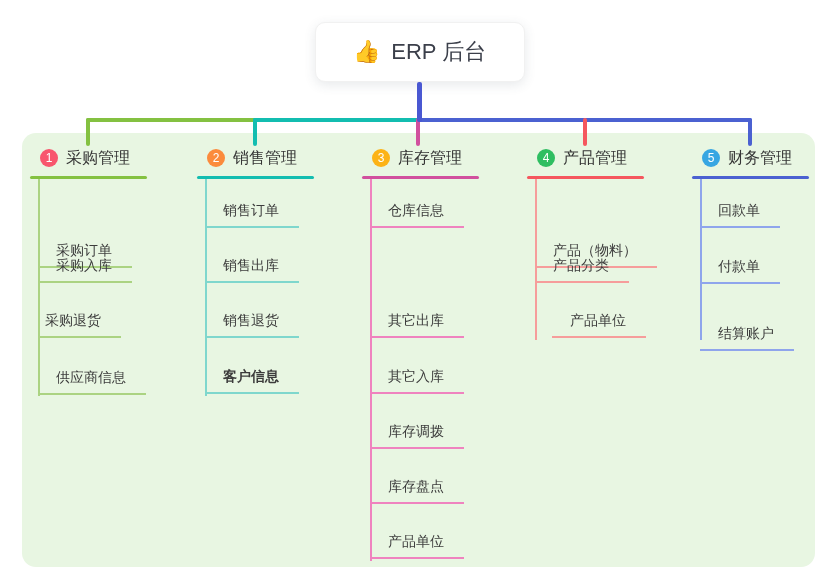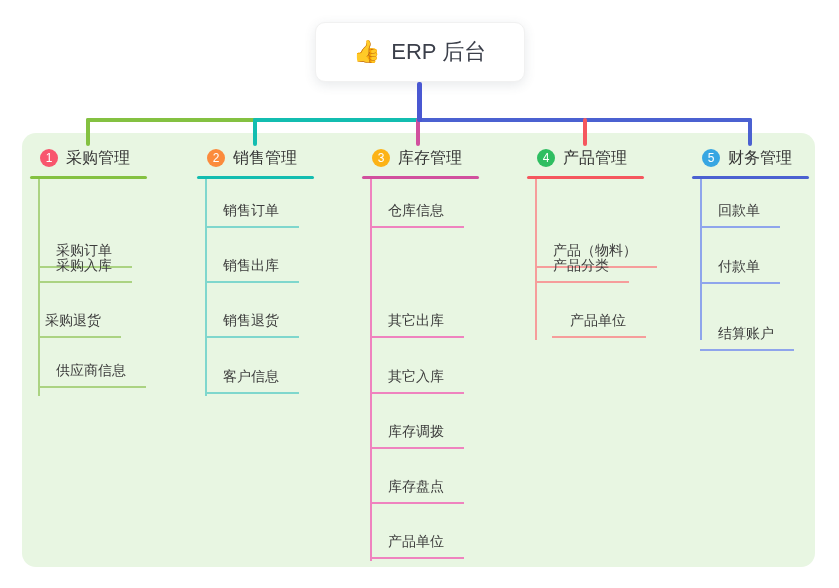--- a/index.html
+++ b/index.html
@@ -71,33 +71,33 @@
       <div class="branch" style="left: 30px;">
         <div class="branch-header">
           <span class="badge" style="background: rgb(248, 86, 109);">1</span>
           <span>采购管理</span>
         </div>
         <div class="branch-underline" style="background: rgb(132, 193, 65);"></div>
         <div class="child-vline" style="top: 33px; height: 216.6px; background: rgb(171, 211, 130);"></div>
         <div class="child-item" style="top: 54px; border-bottom-color: rgb(171, 211, 130); margin-top: 40px;">采购订单</div>
         <div class="child-item" style="top: 109.2px; border-bottom-color: rgb(171, 211, 130);">采购入库</div>
         <div class="child-item" style="top: 164.4px; border-bottom-color: rgb(171, 211, 130); padding-left: 7px;">采购退货</div>
-        <div class="child-item" style="top: 214px; border-bottom-color: rgb(171, 211, 130);">供应商信息</div>
+        <div class="child-item" style="top: 221px; border-bottom-color: rgb(171, 211, 130);">供应商信息</div>
       </div>
       <div class="branch" style="left: 197px;">
         <div class="branch-header">
           <span class="badge" style="background: rgb(251, 139, 60);">2</span>
           <span>销售管理</span>
         </div>
         <div class="branch-underline" style="background: rgb(19, 189, 176);"></div>
         <div class="child-vline" style="top: 33px; height: 216.6px; background: rgb(127, 215, 205);"></div>
         <div class="child-item" style="top: 54px; border-bottom-color: rgb(127, 215, 205);">销售订单</div>
         <div class="child-item" style="top: 109.2px; border-bottom-color: rgb(127, 215, 205);">销售出库</div>
         <div class="child-item" style="top: 164.4px; border-bottom-color: rgb(127, 215, 205);">销售退货</div>
-        <div class="child-item" style="top: 219.6px; border-bottom-color: rgb(127, 215, 205);">客户信息</div>
+        <div class="child-item" style="top: 219.6px; border-bottom-color: rgb(127, 215, 205); font-weight: bold;">客户信息</div>
       </div>
       <div class="branch" style="left: 362px;">
         <div class="branch-header">
           <span class="badge" style="background: rgb(252, 179, 22);">3</span>
           <span>库存管理</span>
         </div>
         <div class="branch-underline" style="background: rgb(209, 80, 158);"></div>
         <div class="child-vline" style="top: 33px; height: 382.2px; background: rgb(239, 131, 191);"></div>
         <div class="child-item" style="top: 54px; border-bottom-color: rgb(239, 131, 191);">仓库信息</div>
         <div class="child-item" style="top: 164.4px; border-bottom-color: rgb(239, 131, 191);">其它出库</div>

